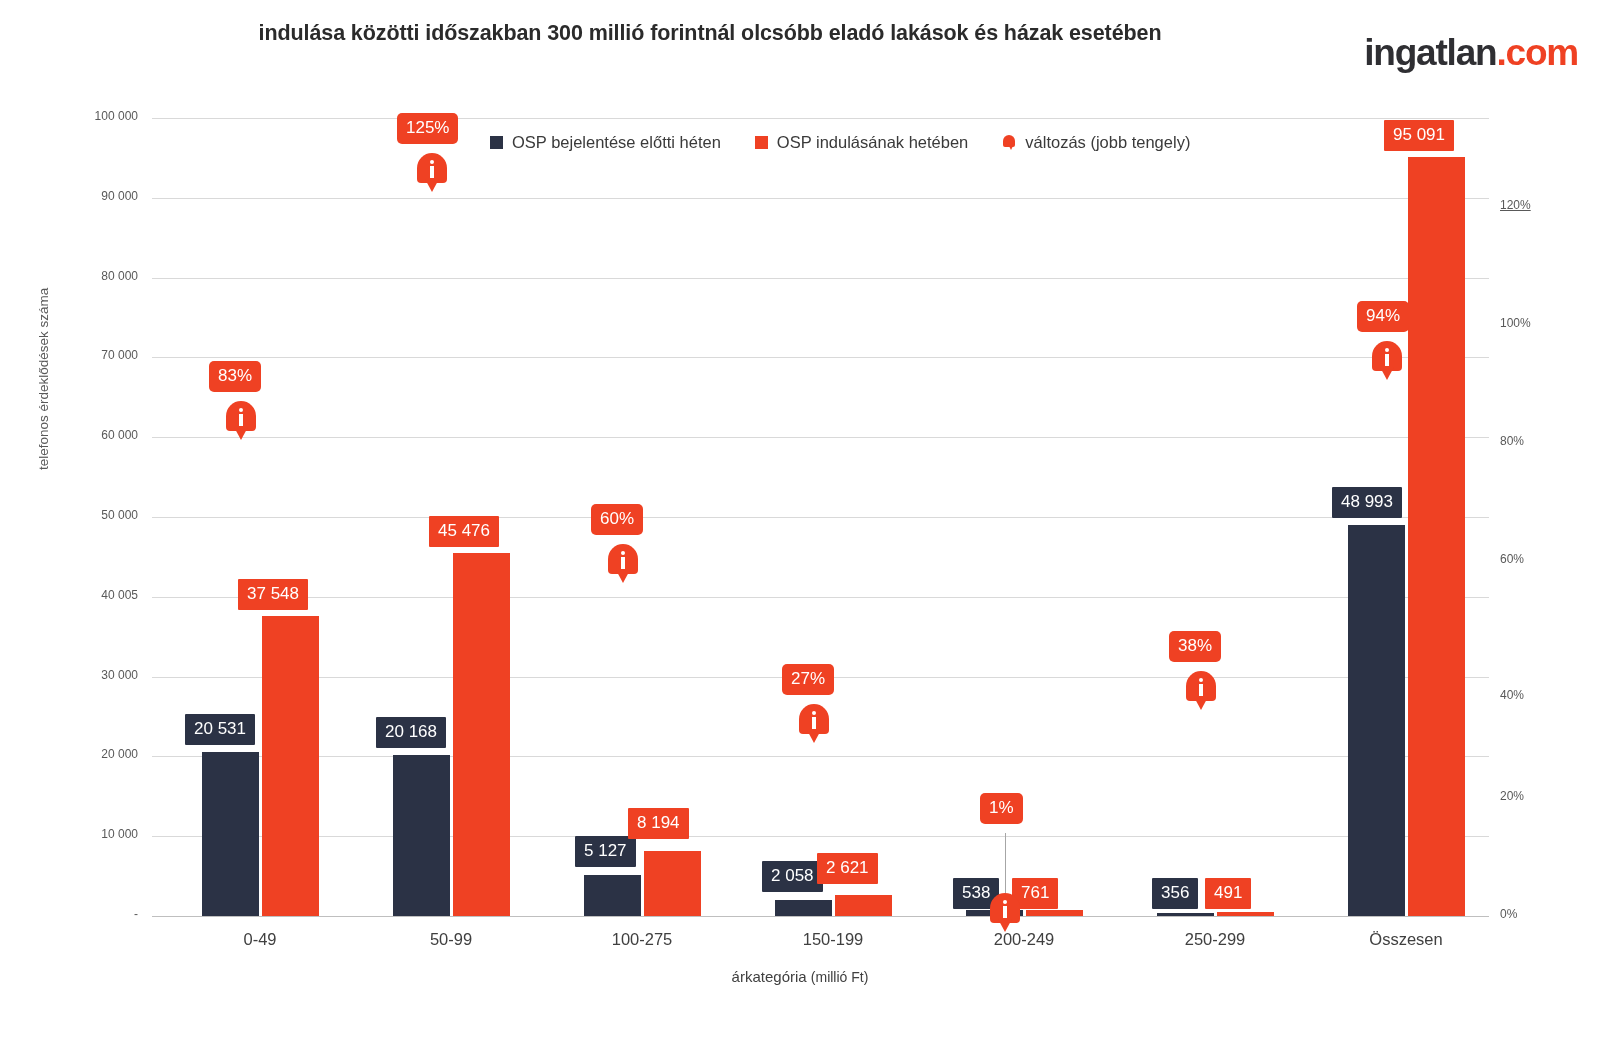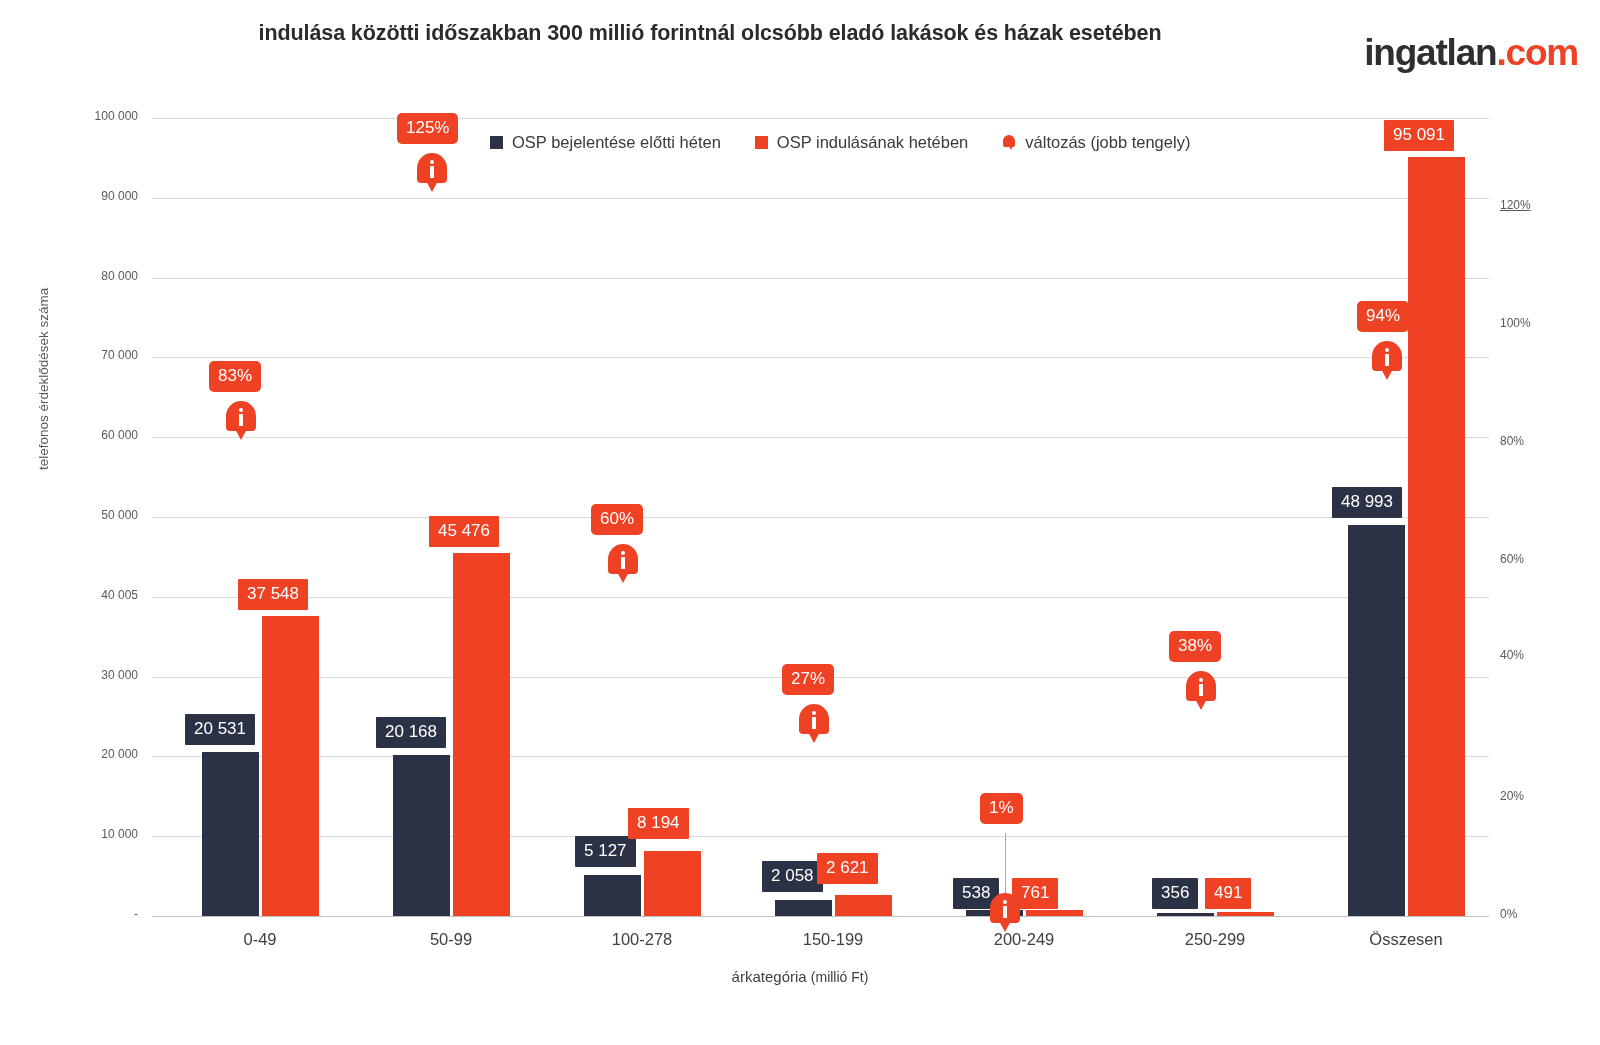--- a/index.html
+++ b/index.html
@@ -249,21 +249,21 @@
   <div class="ylabel-left" style="left:-118px; top:469.8px; width:104px;">40 005</div>
   <div class="ylabel-left" style="left:-118px; top:549.6px; width:104px;">30 000</div>
   <div class="ylabel-left" style="left:-118px; top:629.4px; width:104px;">20 000</div>
   <div class="ylabel-left" style="left:-118px; top:709.2px; width:104px;">10 000</div>
   <div class="ylabel-left" style="left:-118px; top:789px; width:104px;">-</div>
 
   <div class="ylabel-right" style="left:1348px; top:79.7px;text-decoration:underline;">120%</div>
   <div class="ylabel-right" style="left:1348px; top:197.9px;">100%</div>
   <div class="ylabel-right" style="left:1348px; top:316.2px;">80%</div>
   <div class="ylabel-right" style="left:1348px; top:434.4px;">60%</div>
-  <div class="ylabel-right" style="left:1348px; top:530px;">40%</div>
+  <div class="ylabel-right" style="left:1348px; top:570px;">40%</div>
   <div class="ylabel-right" style="left:1348px; top:670.8px;">20%</div>
   <div class="ylabel-right" style="left:1348px; top:789px;">0%</div>
 
   <div class="bar dark" style="left:50px;  width:57px; height:163.8px;"></div>
   <div class="bar red" style="left:110px; width:57px; height:299.6px;"></div>
   <div class="bar-label dark" style="left:33px; top:596px;">20 531</div>
   <div class="bar-label red" style="left:86px; top:461px;">37 548</div>
   <div class="pin" style="left:74px; top:283px;">
     <div class="head"></div>
       <div class="tip"></div>
@@ -340,21 +340,21 @@
   <div class="pin" style="left:1220px; top:223px;">
     <div class="head"></div>
       <div class="tip"></div>
       <div class="dot"></div>
       <div class="stem"></div>
   </div>
   <div class="pct-label" style="left:1205px; top:183px;">94%</div>
 
   <div class="xlabel" style="left:38px;  width:140px;">0-49</div>
   <div class="xlabel" style="left:229px; width:140px;">50-99</div>
-  <div class="xlabel" style="left:420px; width:140px;">100-278</div>
+  <div class="xlabel" style="left:420px; width:140px;">100-275</div>
   <div class="xlabel" style="left:611px; width:140px;">150-199</div>
   <div class="xlabel" style="left:802px; width:140px;">200-249</div>
   <div class="xlabel" style="left:993px; width:140px;">250-299</div>
   <div class="xlabel" style="left:1184px; width:140px;">Összesen</div>
 </div>
 
 <div id="x-axis-title">
   <span>árkategória</span>
   <span class="unit">(millió Ft)</span>
 </div>

